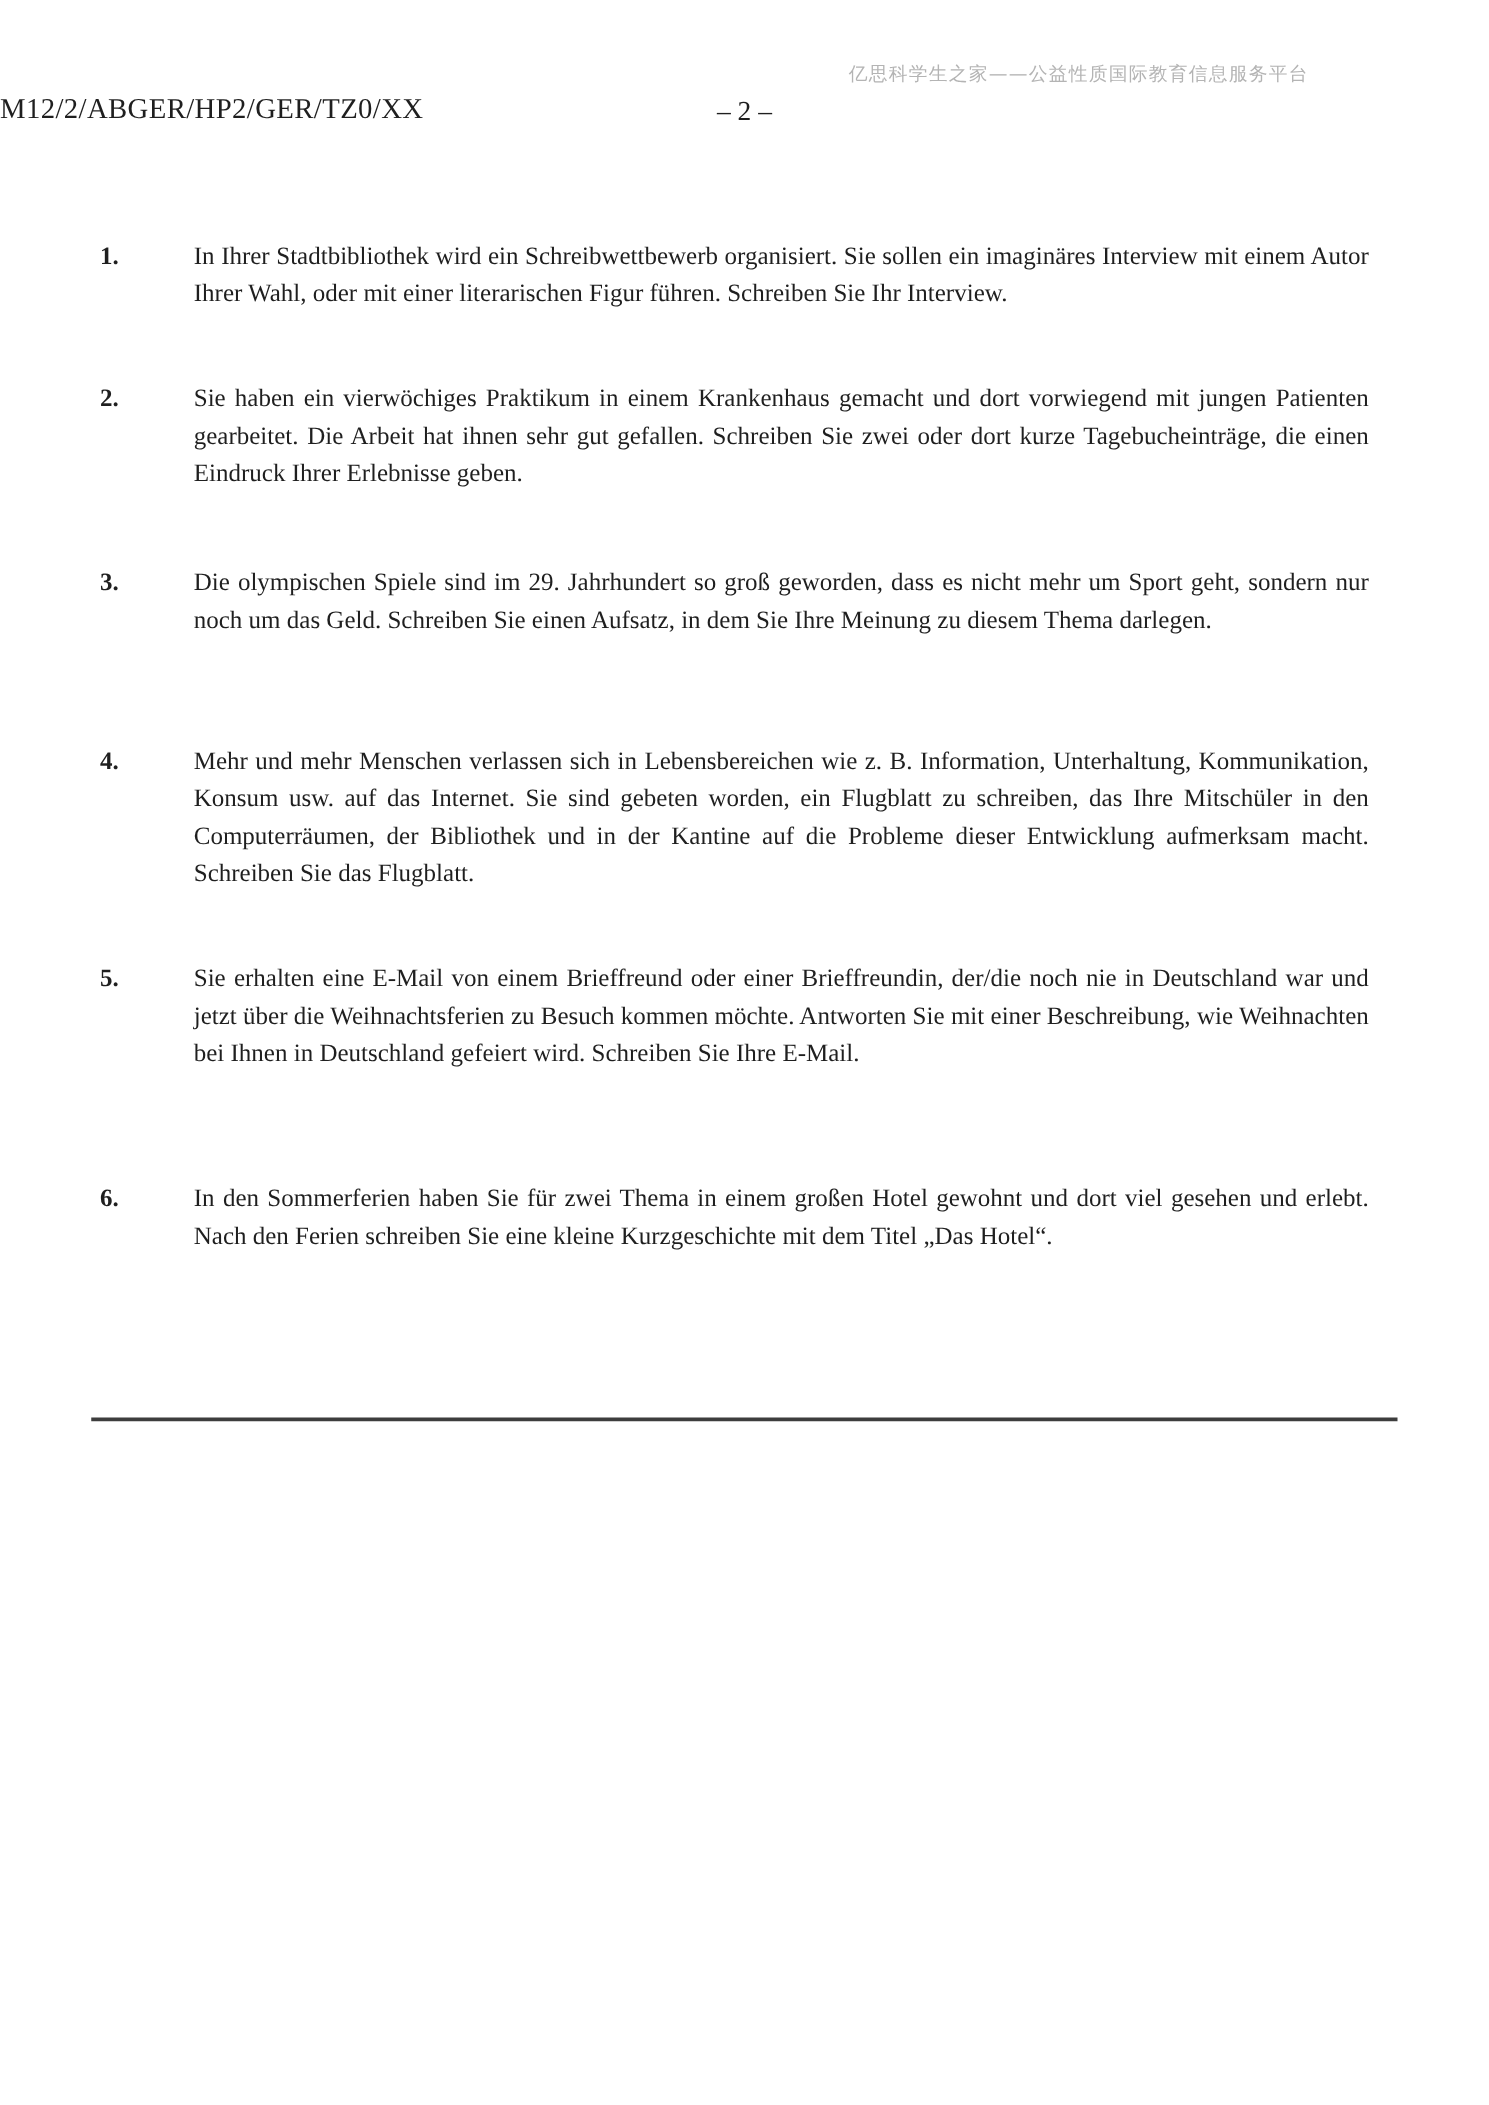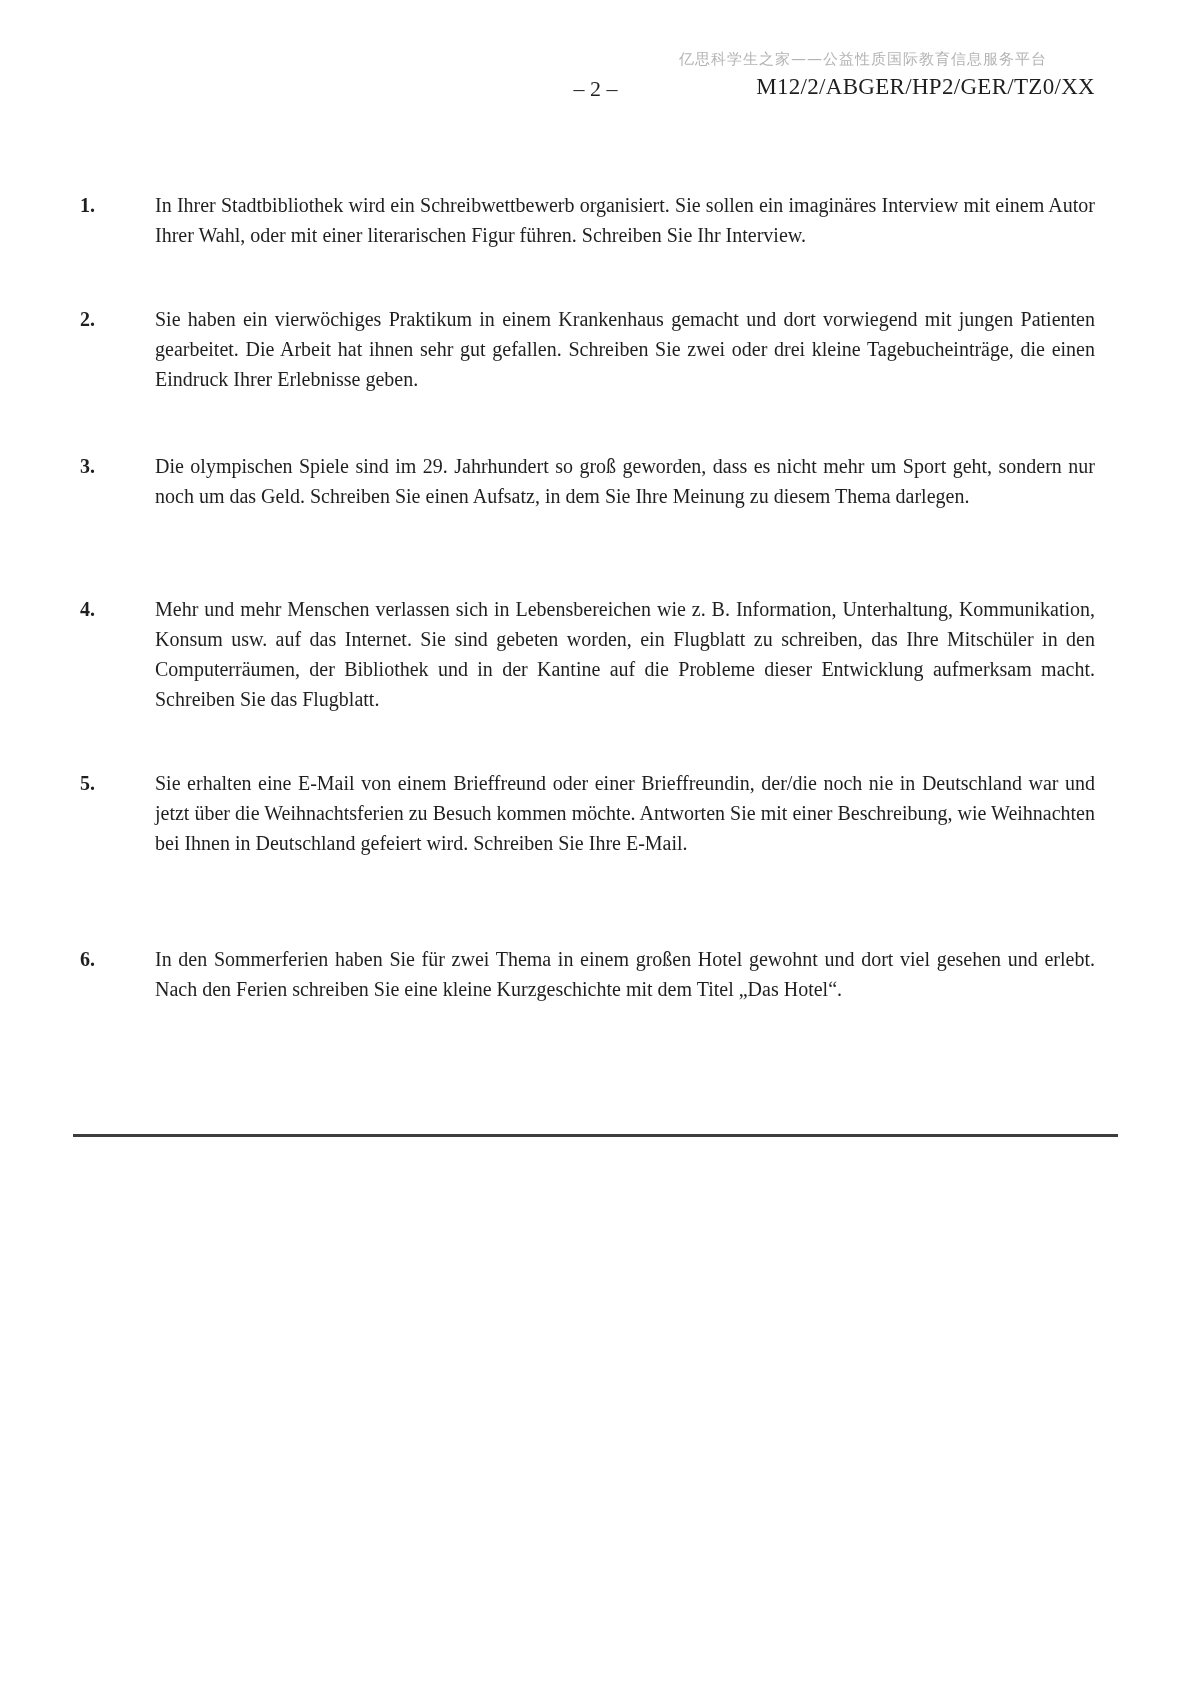--- a/index.html
+++ b/index.html
@@ -31,21 +31,21 @@
     left: 0;
     width: 1191px;
     text-align: center;
     font-size: 22px;
   }
   .exam-code {
     position: absolute;
     top: 74px;
     left: 0;
     width: 1095px;
-    text-align: right;
+    text-align: left;
     font-size: 23px;
     letter-spacing: 0.3px;
   }
   
   .instruction {
     position: absolute;
     top: 133px;
     left: 82px;
     width: 1013px;
     font-size: 21px;
@@ -117,21 +117,21 @@
   <div class="exam-code">M12/2/ABGER/HP2/GER/TZ0/XX</div>
 
 
   <div class="task t1">
     <span class="num">1.</span>
     <p class="body">In Ihrer Stadtbibliothek wird ein Schreibwettbewerb organisiert.  Sie sollen ein imaginäres Interview mit einem Autor Ihrer Wahl, oder mit einer literarischen Figur führen.  Schreiben Sie Ihr Interview.</p>
   </div>
 
   <div class="task t2">
     <span class="num">2.</span>
-    <p class="body">Sie haben ein vierwöchiges Praktikum in einem Krankenhaus gemacht und dort vorwiegend mit jungen Patienten gearbeitet.  Die Arbeit hat ihnen sehr gut gefallen.  Schreiben Sie zwei oder drei kleine Tagebucheinträge, die einen Eindruck Ihrer Erlebnisse geben.</p>
+    <p class="body">Sie haben ein vierwöchiges Praktikum in einem Krankenhaus gemacht und dort vorwiegend mit jungen Patienten gearbeitet.  Die Arbeit hat ihnen sehr gut gefallen.  Schreiben Sie zwei oder dort kurze Tagebucheinträge, die einen Eindruck Ihrer Erlebnisse geben.</p>
   </div>
 
   <div class="task t3">
     <span class="num">3.</span>
     <p class="body">Die olympischen Spiele sind im 29. Jahrhundert so groß geworden, dass es nicht mehr um Sport geht, sondern nur noch um das Geld.  Schreiben Sie einen Aufsatz, in dem Sie Ihre Meinung zu diesem Thema darlegen.</p>
   </div>
 
   <div class="task t4">
     <span class="num">4.</span>
     <p class="body">Mehr und mehr Menschen verlassen sich in Lebensbereichen wie z. B. Information, Unterhaltung, Kommunikation, Konsum usw. auf das Internet.  Sie sind gebeten worden, ein Flugblatt zu schreiben, das Ihre Mitschüler in den Computerräumen, der Bibliothek und in der Kantine auf die Probleme dieser Entwicklung aufmerksam macht.  Schreiben Sie das Flugblatt.</p>

